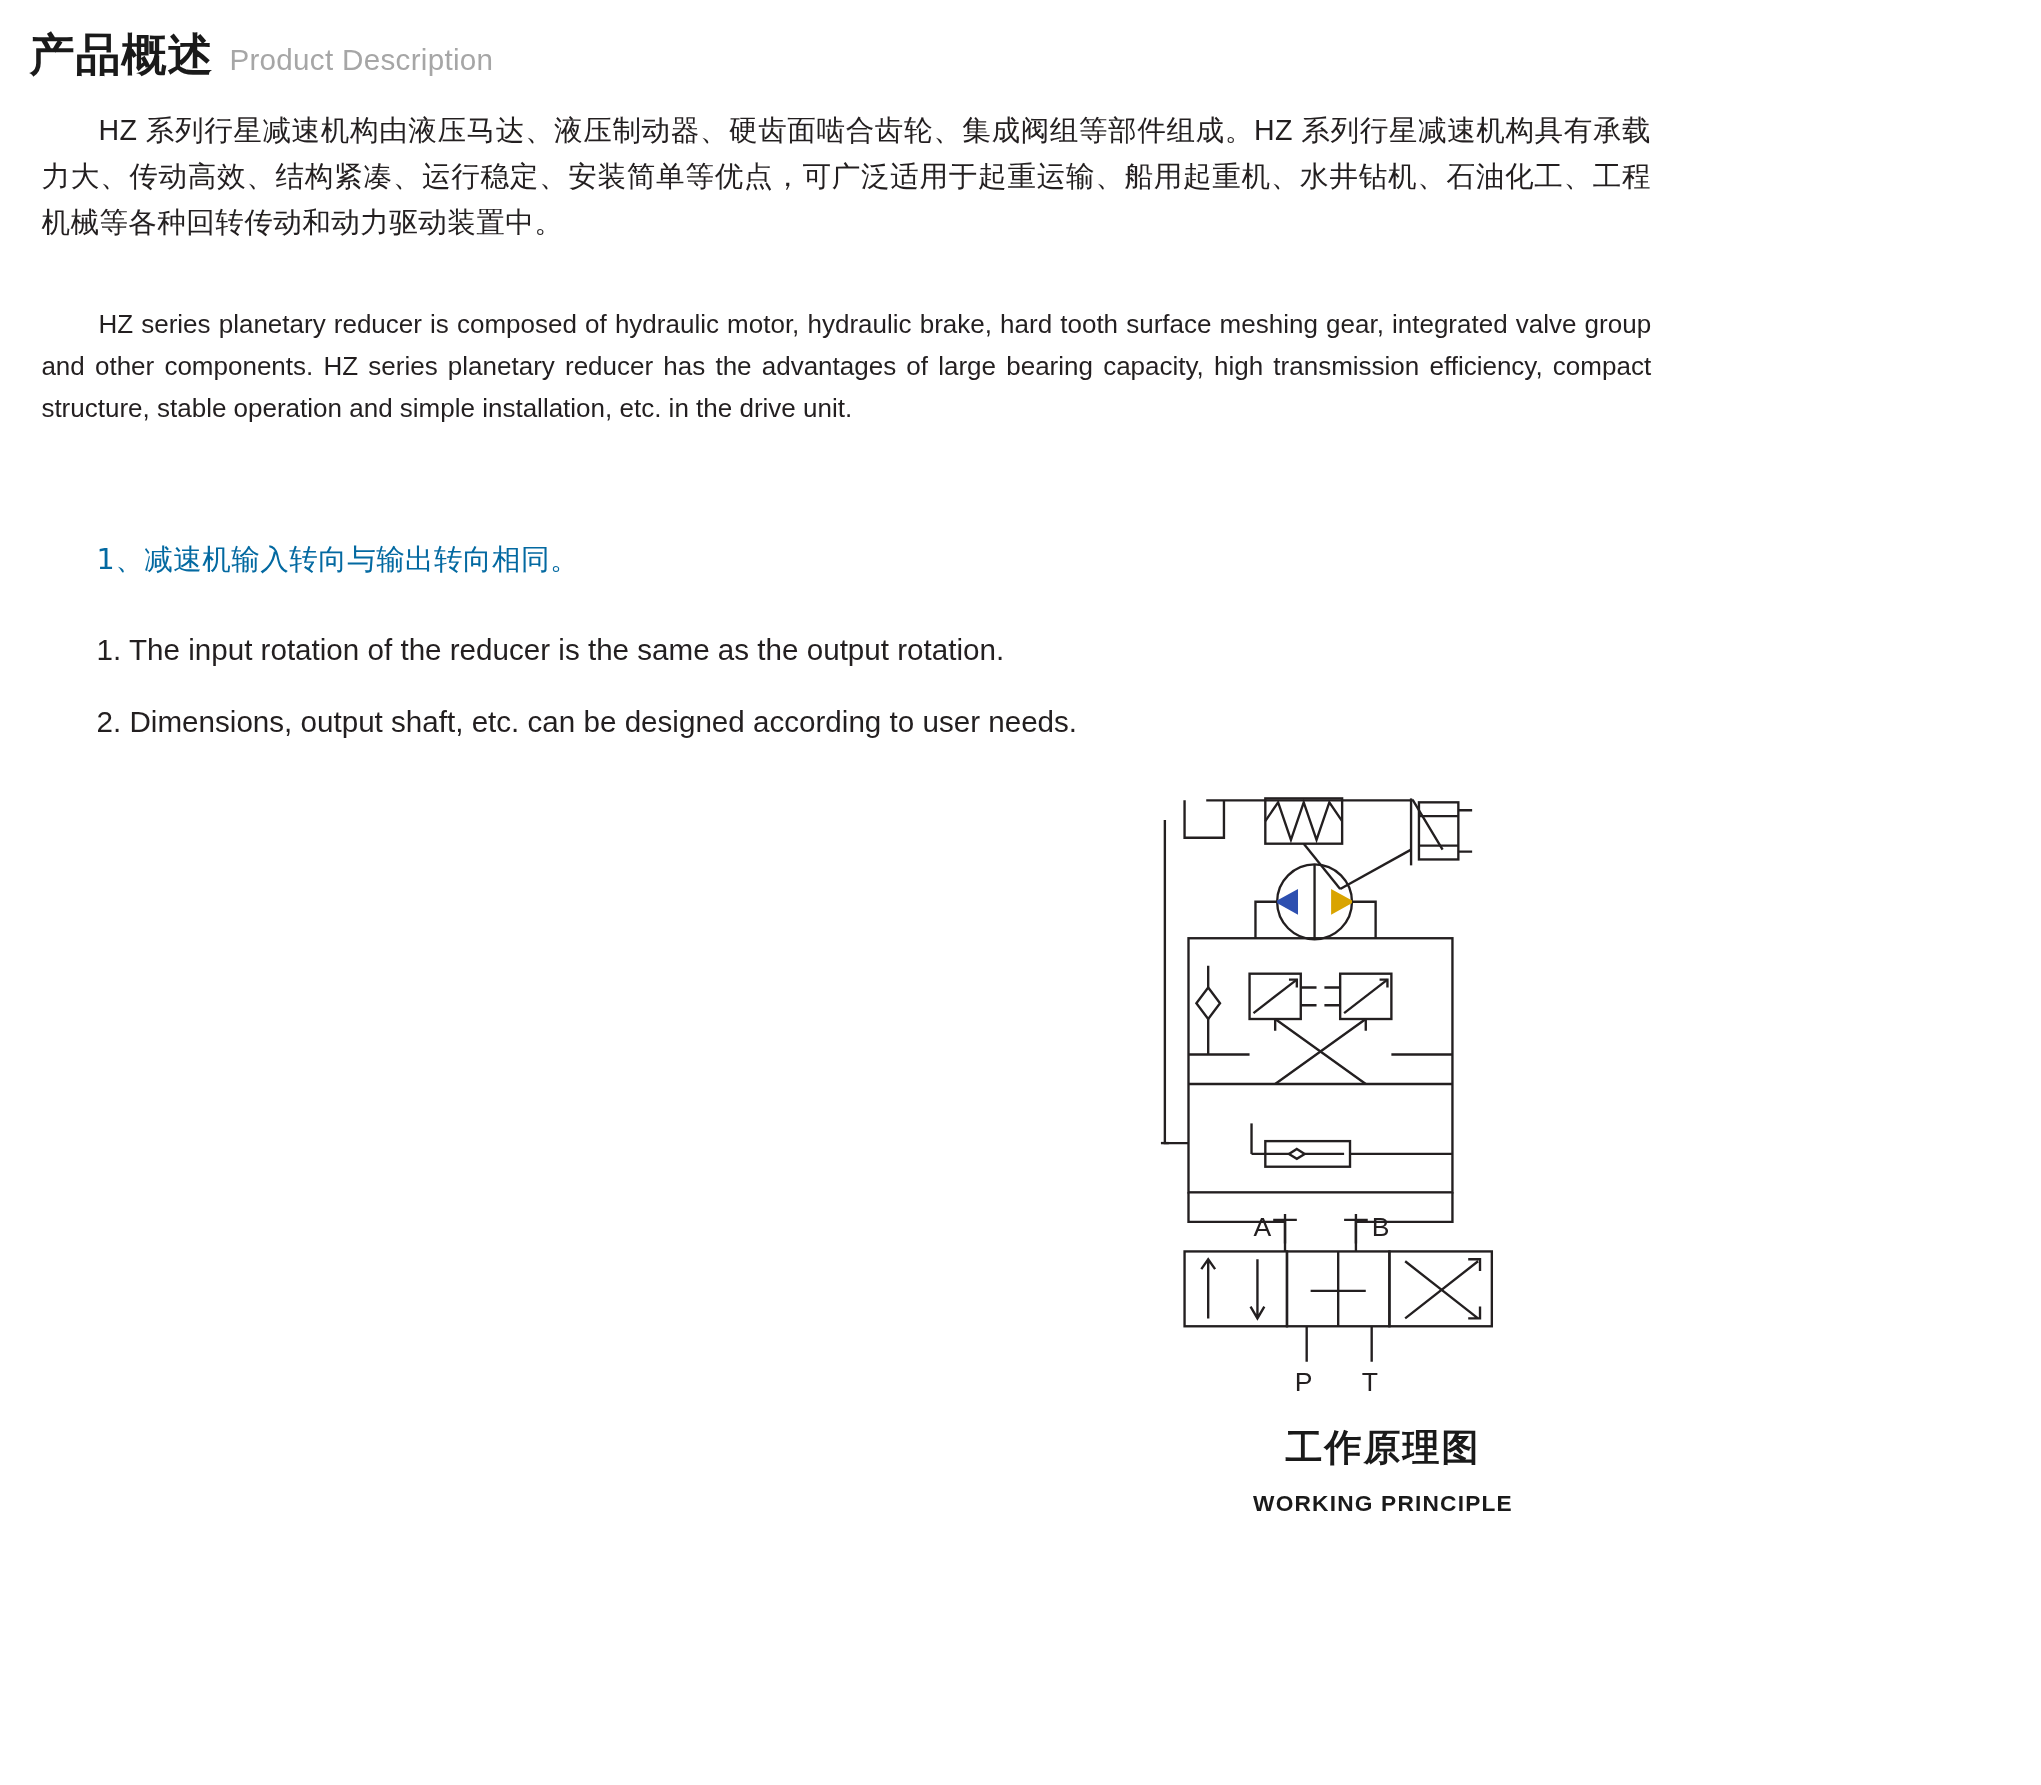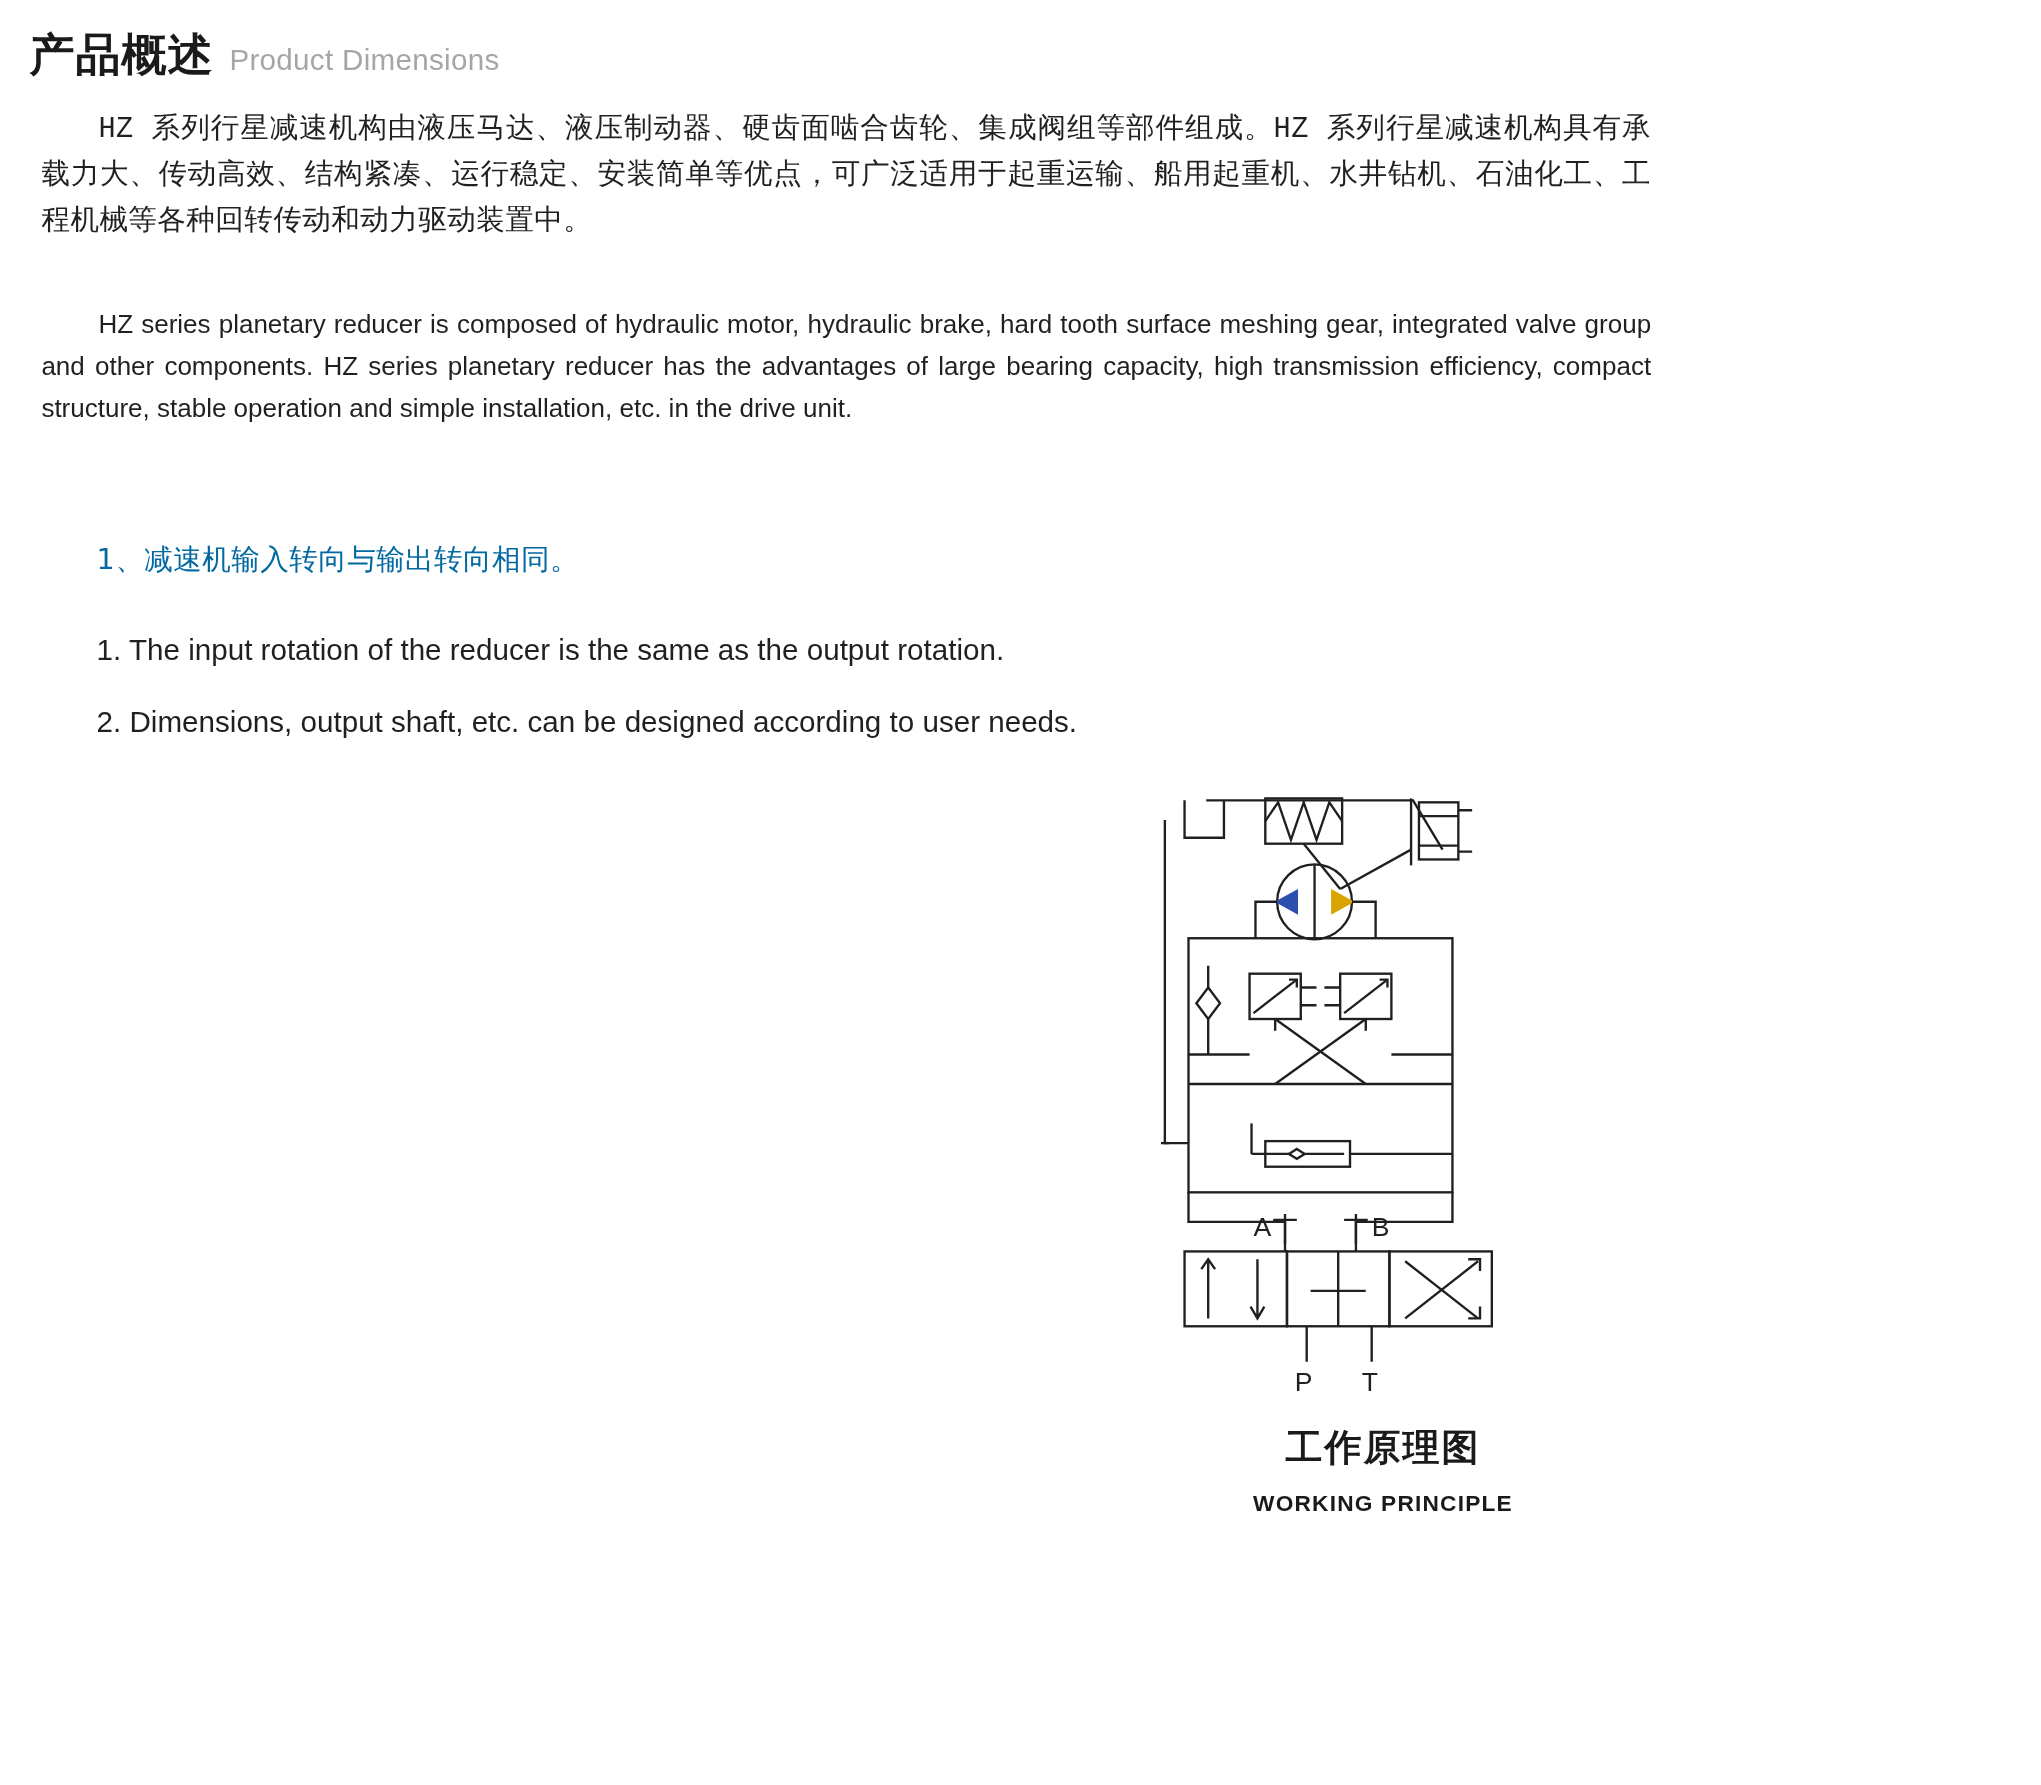--- a/index.html
+++ b/index.html
@@ -40,21 +40,21 @@
   .section-head .en {
     font-family: "Liberation Sans", sans-serif;
     font-size: 29.6px;
     color: #a6a6a6;
     font-weight: normal;
     letter-spacing: 0.3px;
   }
 
   
   .para-cn {
-    font-family: Liberation Mono, monospace;
+    font-family: Liberation Sans, sans-serif;
     font-size: 28.6px;
     line-height: 1.62;
     color: #231f20;
     text-align: justify;
     text-indent: 57px;
     margin: 27.6px 9.9px 0 11.8px;
     letter-spacing: 0.4px;
   }
   .para-en {
     font-family: "Liberation Sans", sans-serif;
@@ -121,21 +121,21 @@
   }
 </style>
 </head>
 <body>
 
 <div class="page">
 
   <div>
     <div class="section-head">
       <span class="cn">产品概述</span>
-      <span class="en">Product Dimensions</span>
+      <span class="en">Product Description</span>
     </div>
 
     <p class="para-cn">HZ 系列行星减速机构由液压马达、液压制动器、硬齿面啮合齿轮、集成阀组等部件组成。HZ 系列行星减速机构具有承载力大、传动高效、结构紧凑、运行稳定、安装简单等优点，可广泛适用于起重运输、船用起重机、水井钻机、石油化工、工程机械等各种回转传动和动力驱动装置中。</p>
     <p class="para-en">HZ series planetary reducer is composed of hydraulic motor, hydraulic brake, hard tooth surface meshing gear, integrated valve group and other components. HZ series planetary reducer has the advantages of large bearing capacity, high transmission efficiency, compact structure, stable operation and simple installation, etc. in the drive unit.</p>
   </div>
 
   <div class="params-wrap">
 
     <div class="param-list">
       <div class="param-cn">1、减速机输入转向与输出转向相同。</div>

